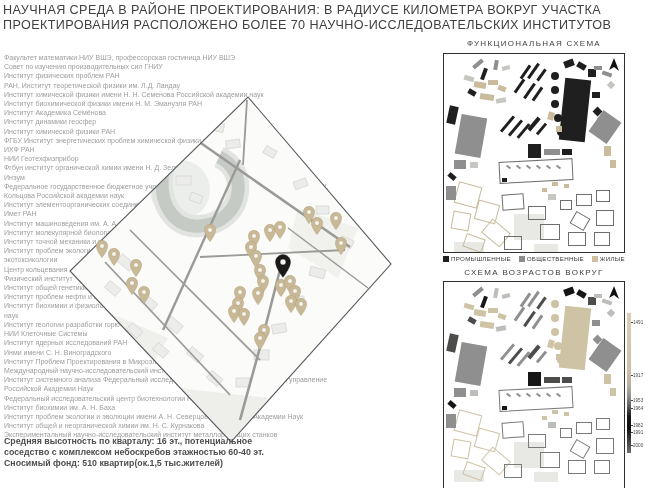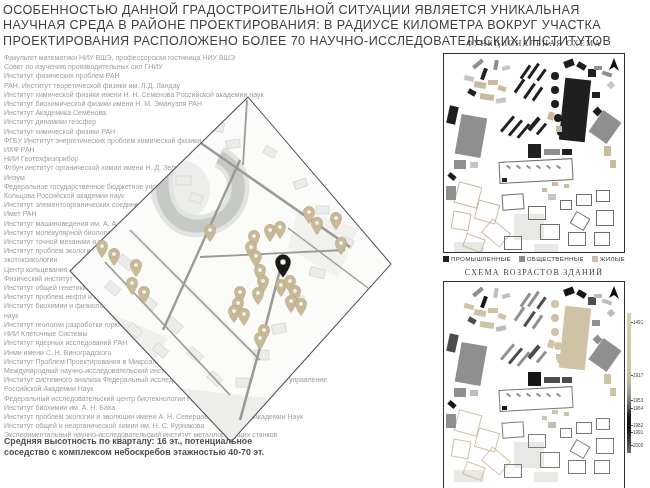--- a/index.html
+++ b/index.html
@@ -19,21 +19,21 @@
   
   .summary{position:absolute;left:4px;top:436px;z-index:4;color:#4e4e4e;font-weight:bold;}
   .summary div{font-size:8.8px;line-height:11.2px;white-space:nowrap;}
 
   
   .mapwrap{position:absolute;left:58px;top:88px;width:344px;height:364px;z-index:2;}
   .mapwrap svg{position:absolute;left:0;top:0;}
 
   
   .scheme-title{position:absolute;left:443px;width:182px;text-align:center;color:#3d3d3d;
-                font-size:8px;letter-spacing:1.3px;z-index:3;white-space:nowrap;font-family:Liberation Serif, serif;}
+                font-size:8px;letter-spacing:1.3px;z-index:3;white-space:nowrap;}
   .frame{position:absolute;left:443px;width:180px;border:1px solid #2f2f2f;background:#fff;
          overflow:hidden;z-index:3;}
   #frame-func{top:53px;height:198px;}
   #frame-age{top:281px;height:207px;border-bottom:none;}
   .bld{position:absolute;}
   .north-arrow{position:absolute;right:5px;top:4px;width:11px;height:13px;background:#111;
                clip-path:polygon(55% 0,100% 100%,55% 70%,10% 92%);}
 
   
   .legend{position:absolute;left:443px;top:255px;width:182px;display:flex;
@@ -49,21 +49,20 @@
                      #5a5a58 67%,#171717 74%,#101010 82%,#3a3a3a 90%,#6f6f6d 100%);}
   .tl-label{position:absolute;left:7px;font-size:4.6px;color:#4a4a4a;line-height:5px;}
   .tl-tick{position:absolute;left:4.5px;width:2px;height:1px;background:#4a4a4a;}
 </style>
 </head>
 <body>
 
 <div class="page">
 
   <div class="header">
-    <div class="hline">ОСОБЕННОСТЬЮ ДАННОЙ ГРАДОСТРОИТЕЛЬНОЙ СИТУАЦИИ ЯВЛЯЕТСЯ УНИКАЛЬНАЯ</div>
     <div class="hline">НАУЧНАЯ СРЕДА В РАЙОНЕ ПРОЕКТИРОВАНИЯ: В РАДИУСЕ КИЛОМЕТРА ВОКРУГ УЧАСТКА</div>
     <div class="hline">ПРОЕКТИРОВАНИЯ РАСПОЛОЖЕНО БОЛЕЕ 70 НАУЧНО-ИССЛЕДОВАТЕЛЬСКИХ ИНСТИТУТОВ</div>
   </div>
 
   <div class="institutes" id="institutes">
       <div>Факультет математики НИУ ВШЭ, профессорская гостиница НИУ ВШЭ</div>
       <div>Совет по изучению производительных сил ГНИУ</div>
       <div>Институт физических проблем РАН</div>
       <div>РАН, Институт теоретической физики им. Л.Д. Ландау</div>
       <div>Институт химической физики имени Н. Н. Семенова Российской академии наук</div>
@@ -296,21 +295,21 @@
     <span class="li">
       <span class="sw" id="sw1" style="background: rgb(140, 140, 140);"></span>
       <span>ОБЩЕСТВЕННЫЕ</span>
     </span>
     <span class="li">
       <span class="sw" id="sw2" style="background: rgb(205, 191, 160);"></span>
       <span>ЖИЛЫЕ</span>
     </span>
   </div>
 
-  <div class="scheme-title" style="top:268px;">СХЕМА ВОЗРАСТОВ ЗДАНИЙ</div>
+  <div class="scheme-title" style="top:268px;">СХЕМА ВОЗРАСТОВ ВОКРУГ</div>
   <div class="frame" id="frame-age">
     <div class="north-arrow"></div>
   <div class="bld" style="left: 70px; top: 160px; width: 30px; height: 26px; background: rgb(232, 232, 229);"></div>
       <div class="bld" style="left: 10px; top: 188px; width: 30px; height: 12px; background: rgb(232, 232, 229);"></div>
       <div class="bld" style="left: 90px; top: 190px; width: 24px; height: 10px; background: rgb(232, 232, 229);"></div>
       <div class="bld" style="left: 118px; top: 25px; width: 26px; height: 62px; transform: rotate(6deg); background: rgb(207, 195, 165);"></div>
       <div class="bld" style="left: 107px; top: 18px; width: 8px; height: 8px; background: rgb(207, 195, 165); border-radius: 50%;"></div>
       <div class="bld" style="left: 107px; top: 32px; width: 8px; height: 8px; background: rgb(207, 195, 165); border-radius: 50%;"></div>
       <div class="bld" style="left: 107px; top: 46px; width: 8px; height: 8px; background: rgb(207, 195, 165); border-radius: 50%;"></div>
       <div class="bld" style="left: 110px; top: 60px; width: 8px; height: 8px; background: rgb(207, 195, 165); border-radius: 50%;"></div>
@@ -403,16 +402,17 @@
       <div class="tl-label" style="top: 142px;">1982</div>
       <div class="tl-tick" style="top: 144px;"></div>
       <div class="tl-label" style="top: 149px;">1991</div>
       <div class="tl-tick" style="top: 151px;"></div>
       <div class="tl-label" style="top: 162px;">2000</div>
       <div class="tl-tick" style="top: 164px;"></div>
     </div>
 
   <div class="summary">
     <div>Средняя высотность по кварталу: 16 эт., потенциальное</div>
-    <div>соседство с комплексом небоскребов этажностью 40-70 эт.</div>
+    <div>соседство с комплексом небоскребов этажностью 60-40 эт.</div>
+    <div>Сносимый фонд: 510 квартир(ок.1,5 тыс.жителей)</div>
   </div>
 
 </div>
 
 </body></html>

